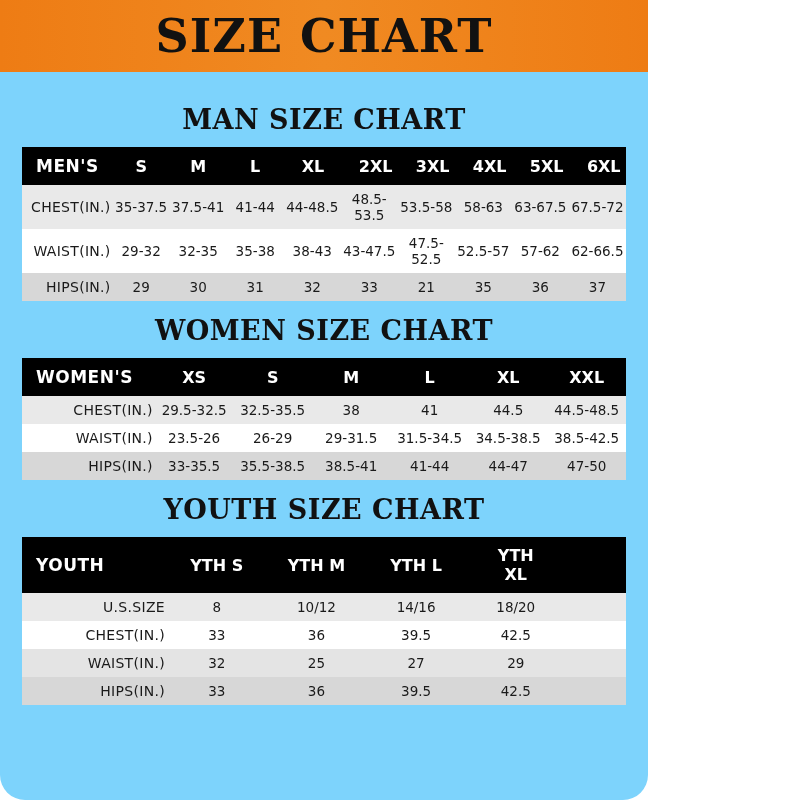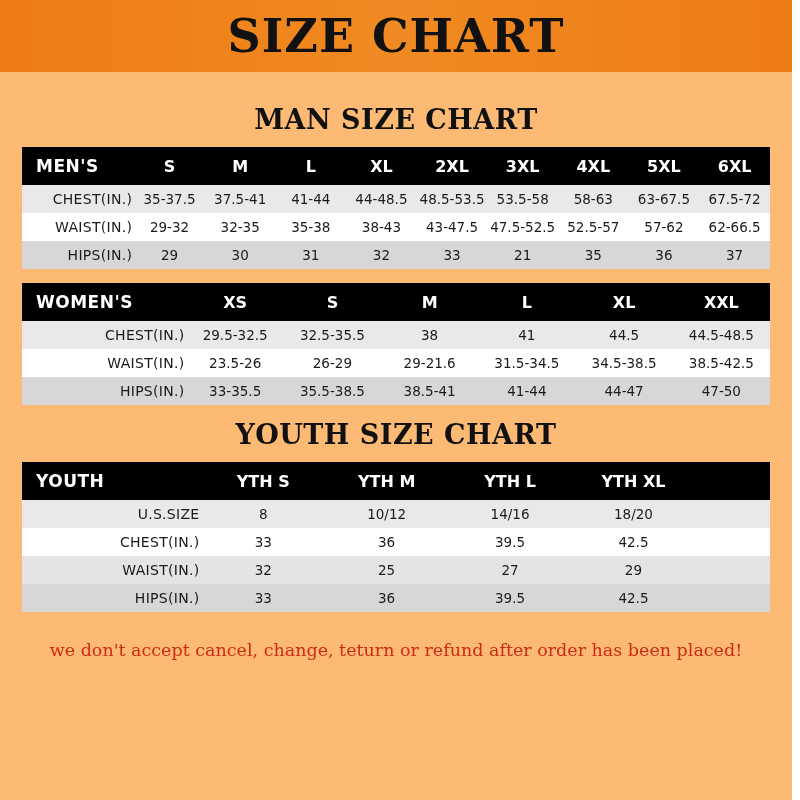--- a/index.html
+++ b/index.html
@@ -8,24 +8,25 @@
   }
   body {
     width: 800px;
     height: 800px;
     background: #ffffff;
     font-family: "DejaVu Sans", sans-serif;
     overflow: hidden;
   }
   .page {
     position: relative;
-    width: 792px;
+    width: 648px;
     height: 800px;
-    background: #fdba74;
+    background: #7dd3fc;
     box-sizing: border-box;
+    border-radius: 25px;
   }
   
   .banner {
     position: relative;
     height: 72px;
     background: #f07d16;
     background: linear-gradient(90deg, #ee7c14 0%, #f08a22 50%, #ee7c14 100%);
     display: flex;
     align-items: center;
     justify-content: center;
@@ -64,21 +65,21 @@
     text-align: center;
     font-size: 13.5px;
     color: #1a1a1a;
     padding: 6px 2px;
     font-family: "DejaVu Sans", sans-serif;
   }
   table.size-table thead th {
     background: #000000;
     color: #ffffff;
     font-size: 16px;
-    padding: 9px 4px;
+    padding: 9px 18px;
     font-weight: bold;
   }
   table.size-table thead th.row-head {
     text-align: left;
     padding-left: 14px;
     font-size: 17px;
     letter-spacing: 0.5px;
   }
   table.size-table tbody td.row-head {
     text-align: right;
@@ -171,20 +172,21 @@
             <td>21</td>
             <td>35</td>
             <td>36</td>
             <td>37</td>
           </tr>
         </tbody>
       </table>
     </div>
 
     <div class="section">
+      <div class="section-title">WOMEN SIZE CHART</div>
       <table class="size-table">
         <colgroup>
           <col style="width:22%">
           <col span="6" style="width:13%">
         </colgroup>
         <thead>
           <tr>
             <th class="row-head">WOMEN'S</th>
             <th>XS</th>
             <th>S</th>
@@ -201,21 +203,21 @@
             <td>32.5-35.5</td>
             <td>38</td>
             <td>41</td>
             <td>44.5</td>
             <td>44.5-48.5</td>
           </tr>
           <tr class="band-white">
             <td class="row-head">WAIST(IN.)</td>
             <td>23.5-26</td>
             <td>26-29</td>
-            <td>29-21.6</td>
+            <td>29-31.5</td>
             <td>31.5-34.5</td>
             <td>34.5-38.5</td>
             <td>38.5-42.5</td>
           </tr>
           <tr class="band-mid">
             <td class="row-head">HIPS(IN.)</td>
             <td>33-35.5</td>
             <td>35.5-38.5</td>
             <td>38.5-41</td>
             <td>41-44</td>
@@ -275,17 +277,16 @@
             <td>36</td>
             <td>39.5</td>
             <td>42.5</td>
             <td></td>
           </tr>
         </tbody>
       </table>
     </div>
 
     <div class="footer-note">
-      <span class="line">we don't accept cancel, change, teturn or refund after order has been placed!</span>
     </div>
 
   </div>
 </div>
 
 </body></html>

